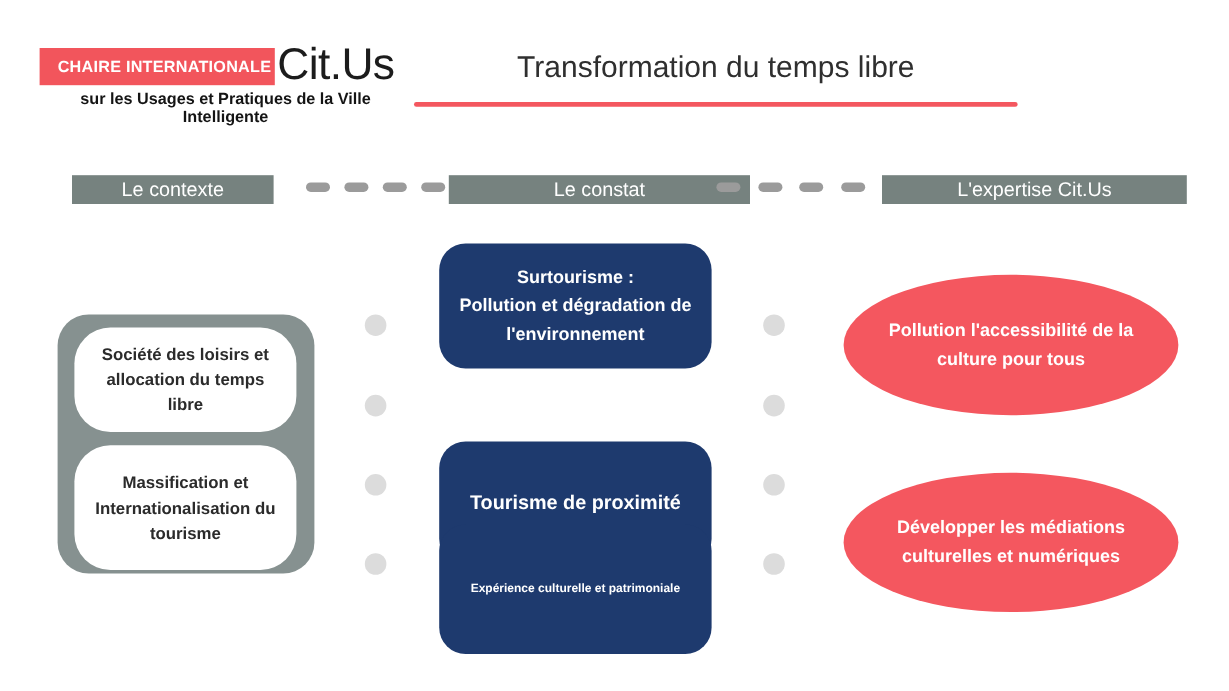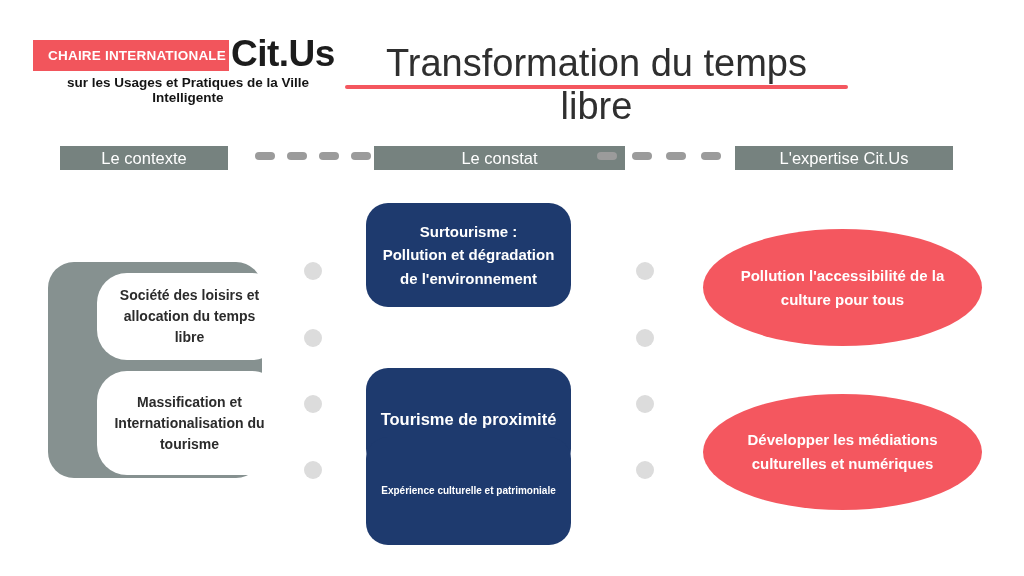--- a/index.html
+++ b/index.html
@@ -14,67 +14,66 @@
     font-family:"Liberation Sans", sans-serif;
   }
   
   .logo-badge{
     position:absolute;left:33px;top:40px;width:196px;height:31px;
     background:var(--badge-red);color:#fff;font-size:13.5px;font-weight:700;
     display:flex;align-items:center;justify-content:flex-end;
     padding-right:3px;letter-spacing:.2px;
   }
   .logo-brand{
-    position:absolute;left:231px;top:33px;font-size:37px;font-weight:700;
+    position:absolute;left:231px;top:33px;font-size:37px;font-weight:400;
     color:#1c1c1c;letter-spacing:-.5px;
   }
   .logo-tagline{
     position:absolute;left:33px;top:75px;width:310px;text-align:center;
     font-size:13.5px;font-weight:700;color:#141414;
   }
   
   .page-title{
     position:absolute;left:345px;top:42px;width:503px;text-align:center;
-    font-size:38px;font-weight:400;color:var(--title-text);
+    font-size:25px;font-weight:400;color:var(--title-text);
   }
   .title-underline{
     position:absolute;left:345px;top:85px;width:503px;height:4px;
     background:var(--red);border-radius:2px;
   }
   
   .stage-bar{
     position:absolute;top:146px;height:24px;background:var(--stage-gray);
     color:#fff;font-size:16.5px;display:flex;align-items:center;justify-content:center;
   }
   .stage-contexte{left:60px;width:168px;}
   .stage-constat{left:374px;width:251px;}
-  .stage-expertise{left:735px;width:218px;}
+  .stage-expertise{left:735px;width:254px;}
   .dash-group{position:absolute;top:151px;height:9px;display:flex;justify-content:space-between;align-items:center;}
   .dash-group-1{left:255px;width:116px;}
   .dash-group-2{left:597px;width:124px;}
   .dash{width:20px;height:8px;background:var(--dash-gray);border-radius:4px;}
   
   .dot{position:absolute;width:18px;height:18px;border-radius:50%;background:var(--dot-gray);}
   
   .context-panel{
     position:absolute;left:48px;top:262px;width:214px;height:216px;
     background:var(--panel-gray);border-radius:26px;
   }
   .context-card{
     position:absolute;background:#fff;border-radius:30px;
     display:flex;align-items:center;justify-content:center;text-align:center;
     font-weight:700;font-size:14px;color:var(--card-text);line-height:1.5;
     padding:0 14px;
-    margin-left:35px;
   }
   .context-card-1{left:62px;top:273px;width:185px;height:87px;}
   .context-card-2{left:62px;top:371px;width:185px;height:104px;}
   
   .constat-box{
-    position:absolute;left:366px;width:205px;background:var(--navy);
+    position:absolute;left:366px;width:227px;background:var(--navy);
     border-radius:22px;color:#fff;font-weight:700;
     display:flex;align-items:center;justify-content:center;text-align:center;
     line-height:1.55;padding:0 14px;white-space:pre-line;
   }
   .constat-box-1{top:203px;height:104px;font-size:15px;}
   .constat-box-2{top:320px;height:103px;font-size:16.5px;margin-top:48px;}
   .constat-box-3{top:437px;height:108px;font-size:10px;}
   
   .expertise-ellipse{
     position:absolute;left:703px;width:279px;border-radius:50%;

